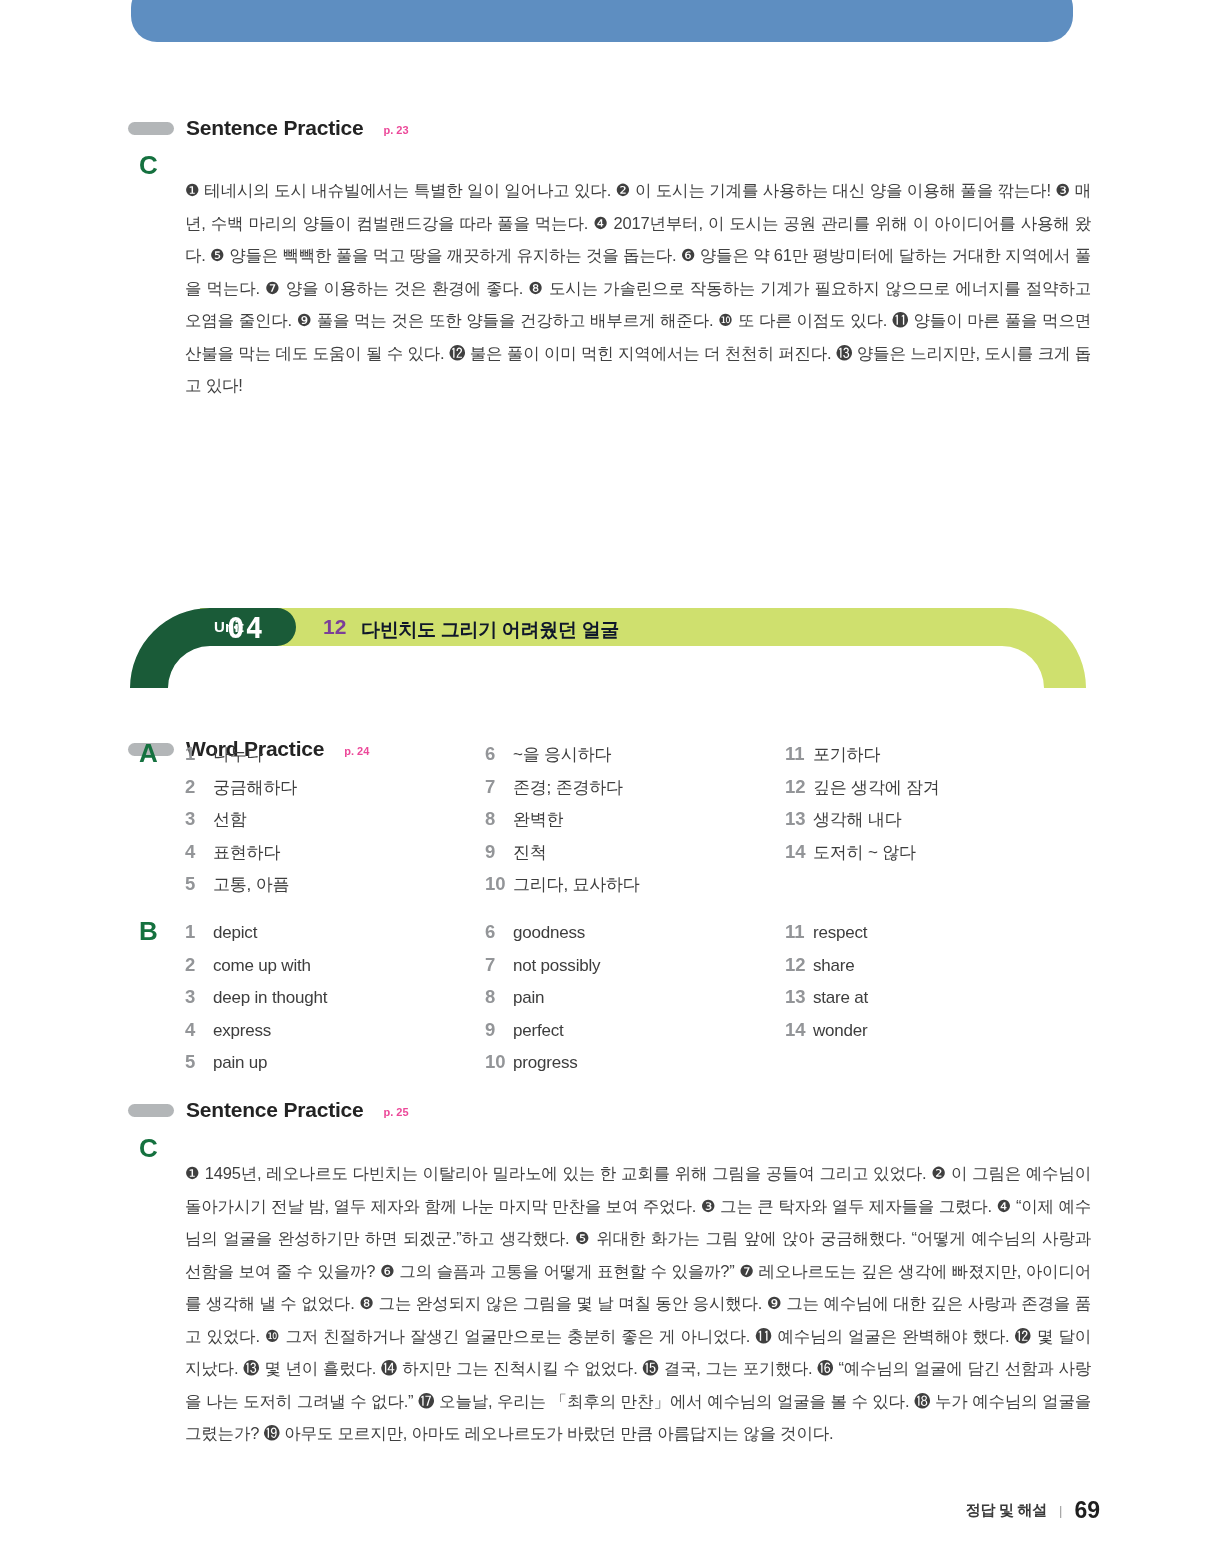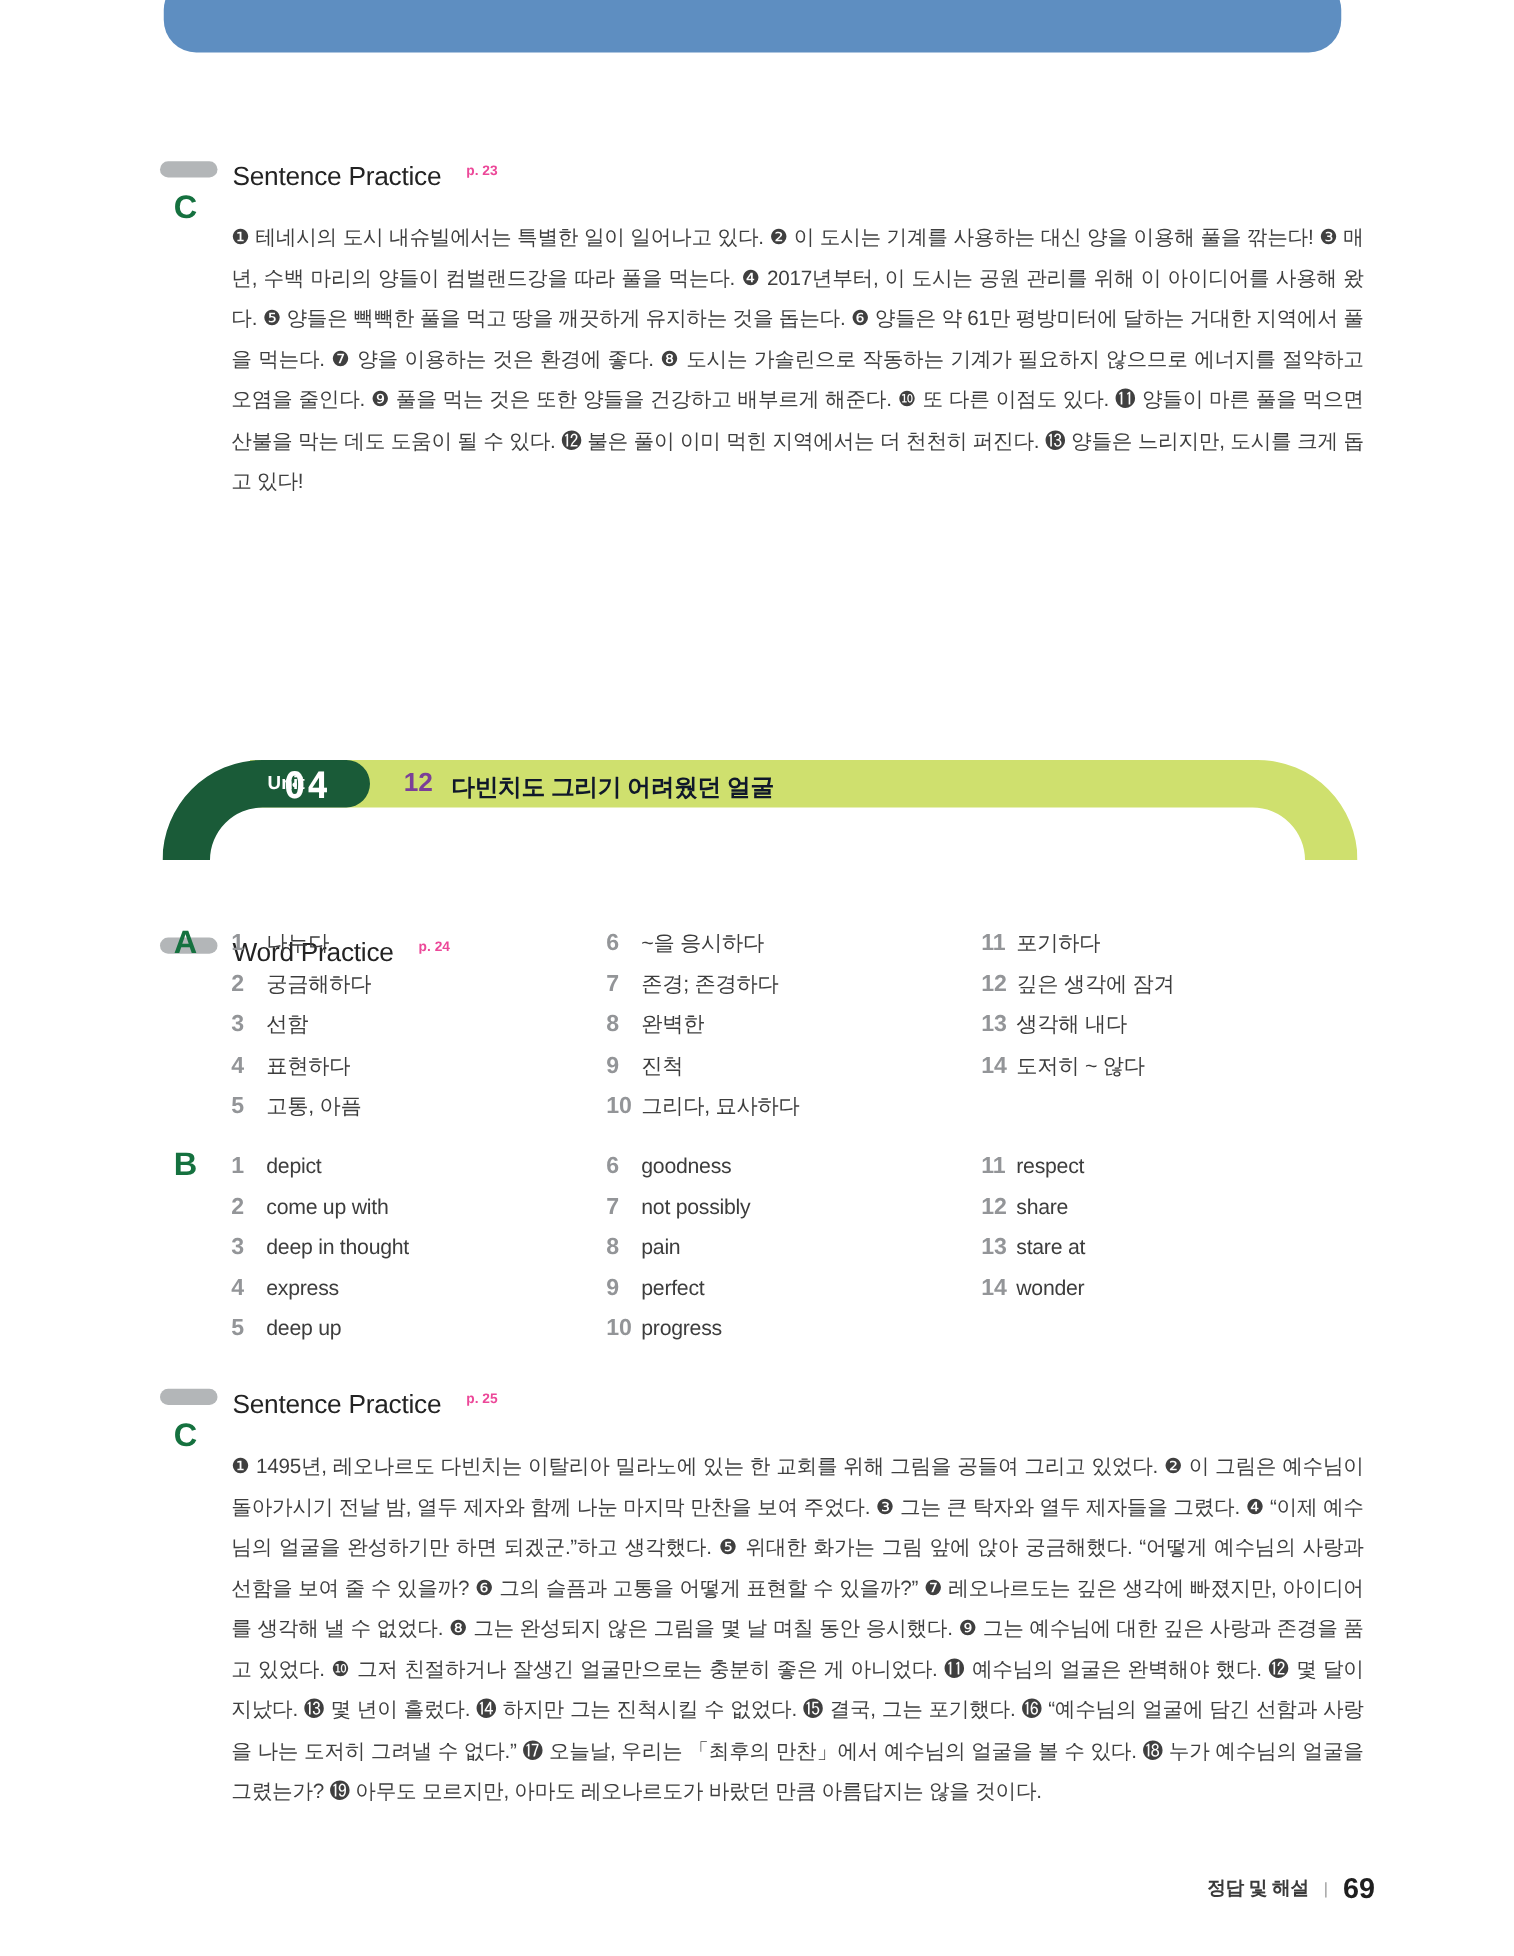--- a/index.html
+++ b/index.html
@@ -18,21 +18,21 @@
   }
   
   .sec-heading{
     position:absolute;display:flex;align-items:center;
   }
   .heading-pill{
     width:46px;height:13px;border-radius:7px;background:#B3B6B8;
     margin-right:12px;flex:0 0 auto;
   }
   .heading-title{
-    font-size:21px;font-weight:400;color:#232323;letter-spacing:-0.2px;margin-top:14px;
+    font-size:21px;font-weight:700;color:#232323;letter-spacing:-0.2px;
   }
   .heading-page{
     font-size:11px;font-weight:700;color:#ec4899;margin-left:20px;padding-top:3px;
   }
   
   .part-letter{
     position:absolute;font-size:26px;font-weight:800;color:#15713F;line-height:1;
   }
   
   .sent-par{
@@ -181,21 +181,21 @@
     <div class="witem">
         <span class="wnum">3</span>
         <span class="wtext">deep in thought</span>
       </div>
     <div class="witem">
         <span class="wnum">4</span>
         <span class="wtext">express</span>
       </div>
     <div class="witem">
         <span class="wnum">5</span>
-        <span class="wtext">deep up</span>
+        <span class="wtext">pain up</span>
       </div>
   </div>
   <div class="word-col" style="left:485px;top:916px;width:280px;">
     <div class="witem">
         <span class="wnum">6</span>
         <span class="wtext">goodness</span>
       </div>
     <div class="witem">
         <span class="wnum">7</span>
         <span class="wtext">not possibly</span>

